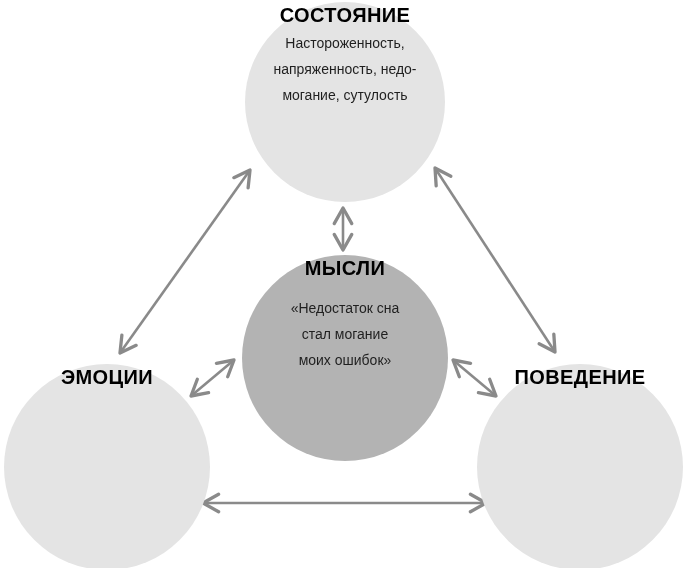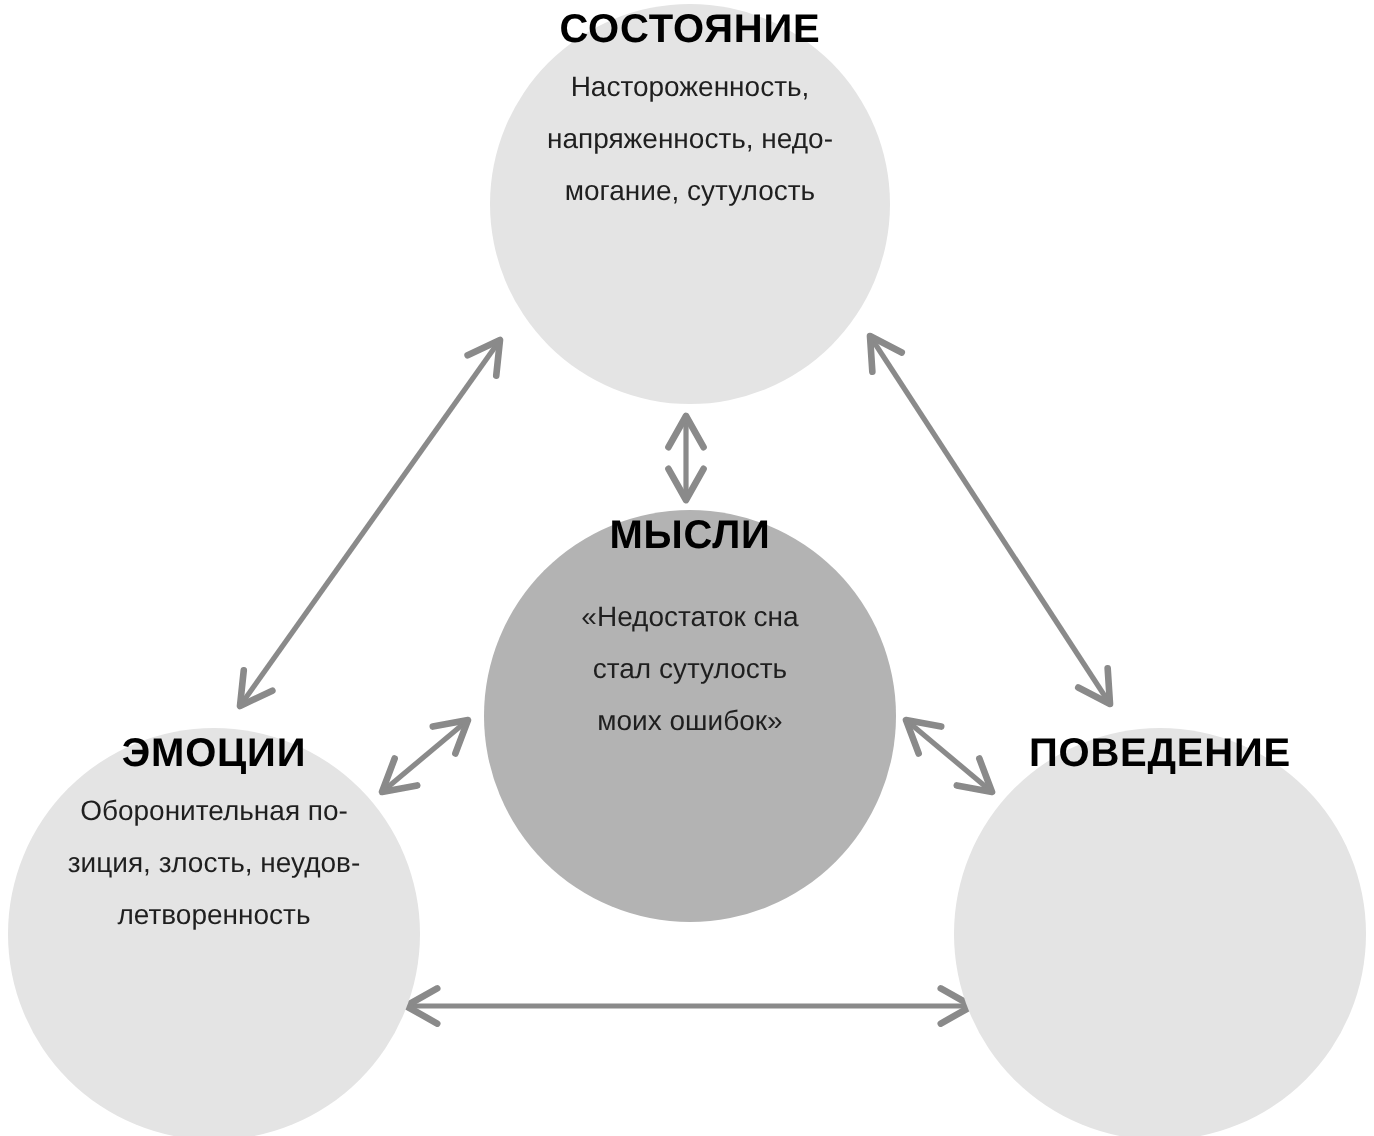--- a/index.html
+++ b/index.html
@@ -79,28 +79,25 @@
   <div class="node node-state">
     <div class="node-title">СОСТОЯНИЕ</div>
     <div class="node-text">Настороженность,
 напряженность, недо-
 могание, сутулость</div>
   </div>
 
   <div class="node center node-thoughts">
     <div class="node-title">МЫСЛИ</div>
     <div class="node-text">«Недостаток сна
-стал сутулость
+стал могание
 моих ошибок»</div>
   </div>
 
   <div class="node node-emotions">
     <div class="node-title">ЭМОЦИИ</div>
-    <div class="node-text">Оборонительная по-
-зиция, злость, неудов-
-летворенность</div>
   </div>
 
   <div class="node node-behavior">
     <div class="node-title">ПОВЕДЕНИЕ</div>
   </div>
 
 </div>
 
 </body></html>

